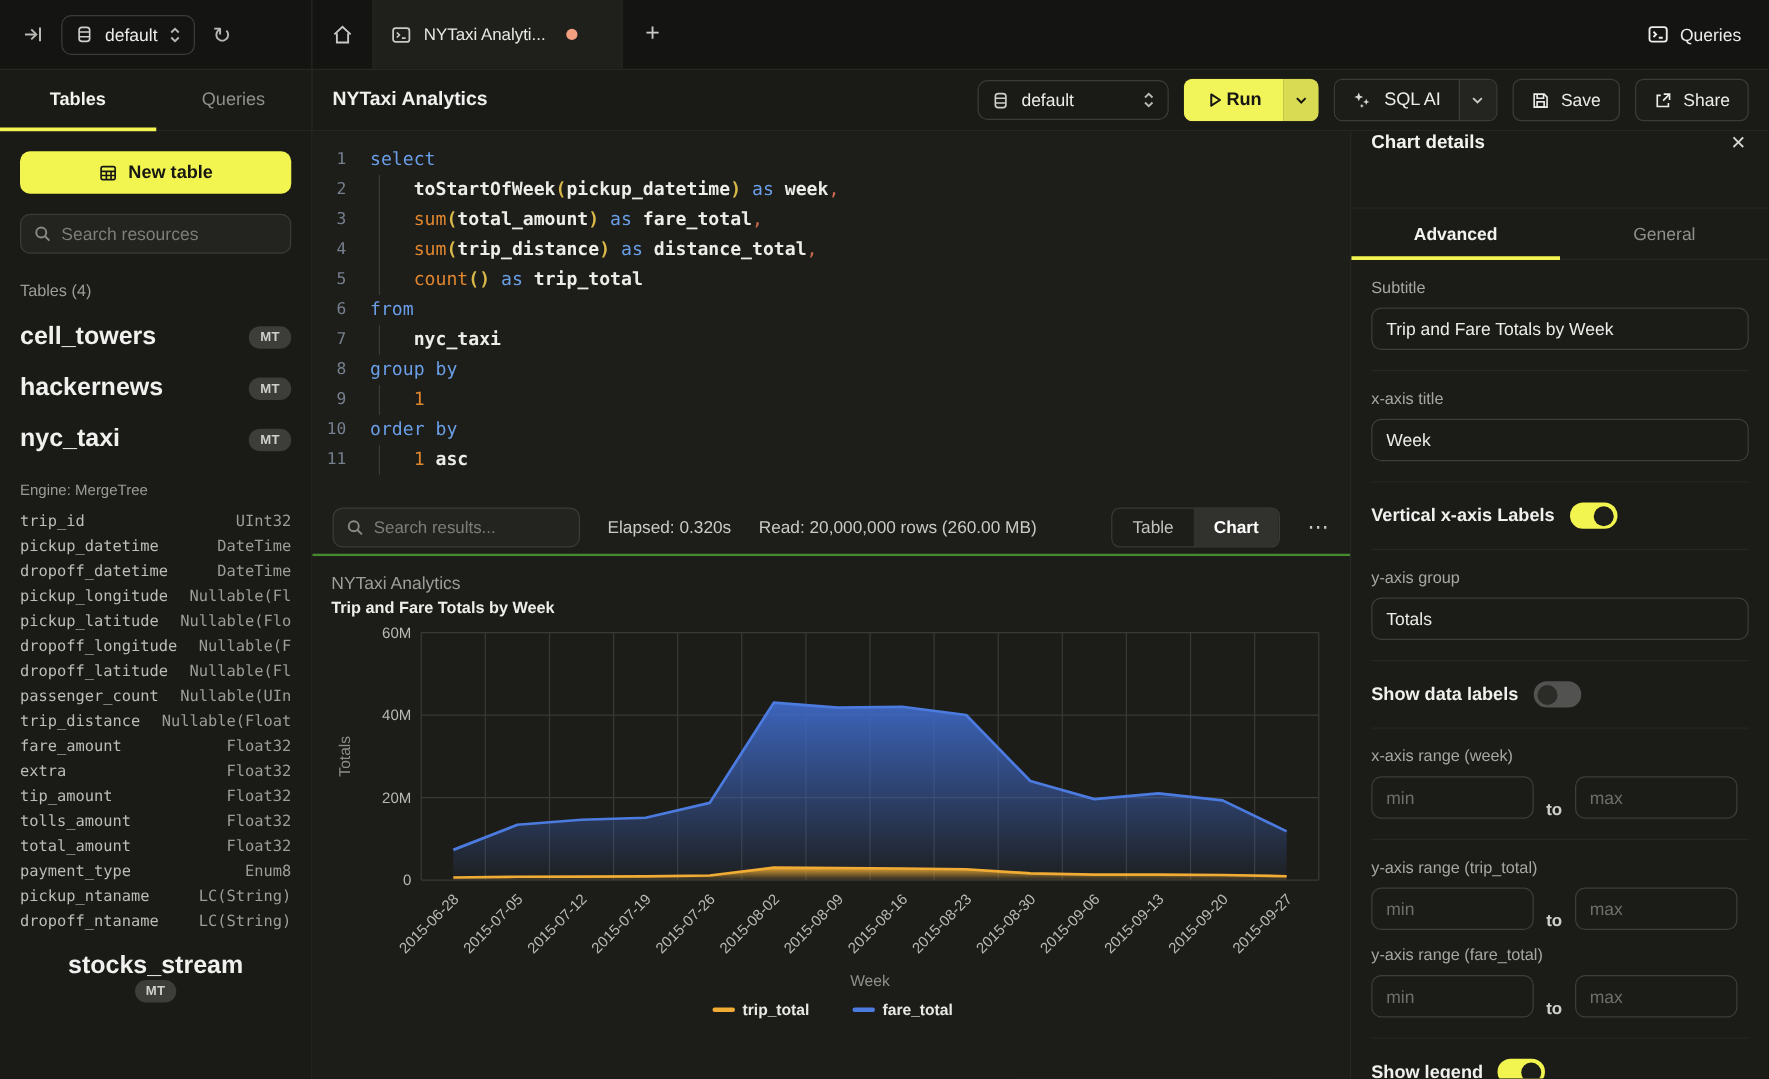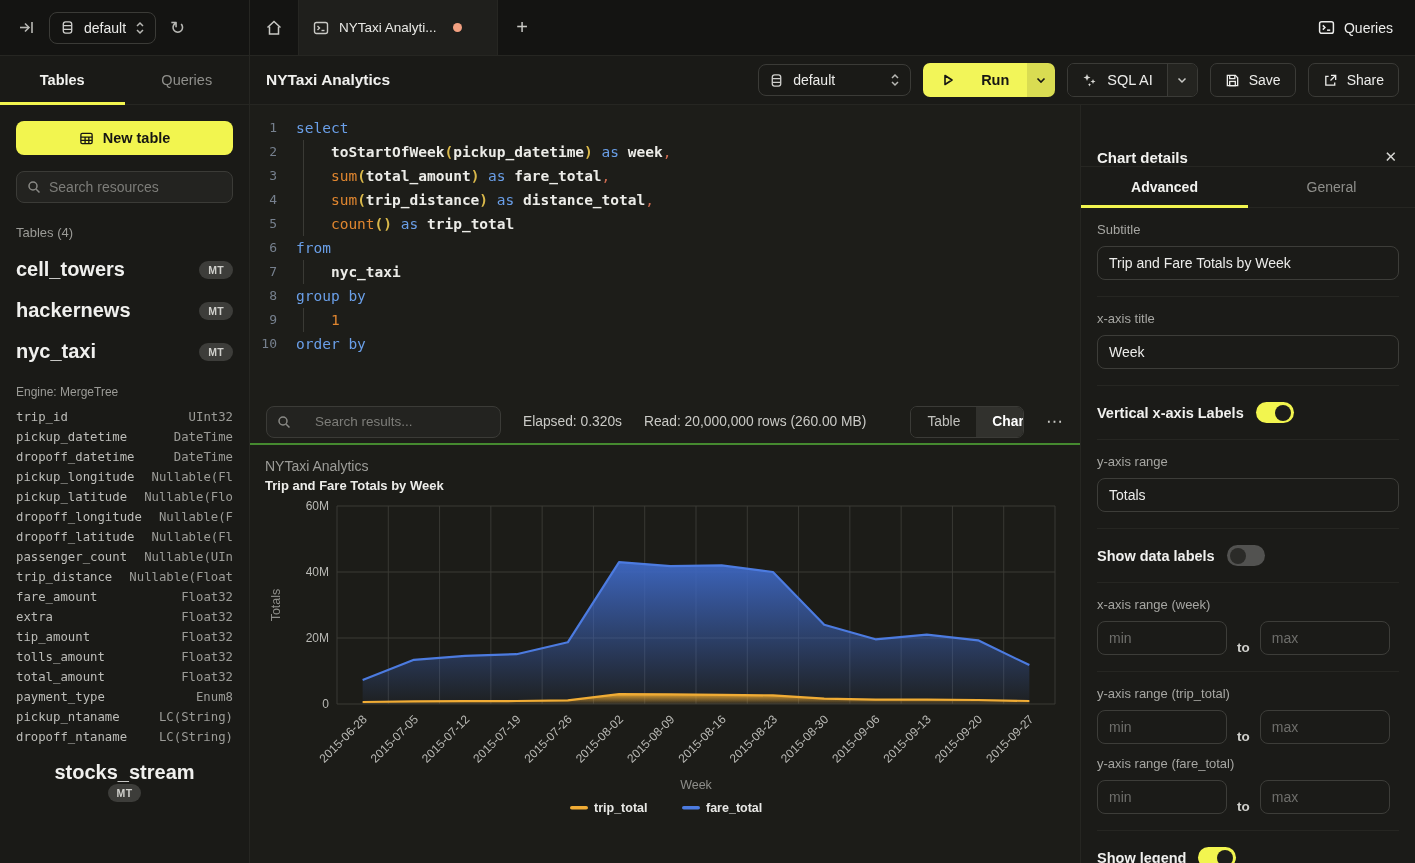--- a/index.html
+++ b/index.html
@@ -26,21 +26,21 @@
   
   .row2 { height:49px; display:flex; align-items:stretch; background:#1a1a17; border-bottom:1px solid #262622; }
   .sidebar-tabs { width:250px; display:flex; border-right:1px solid #262622; position:relative; }
   .side-tab { width:125px; display:flex; align-items:center; justify-content:center; font-size:14.5px; color:#8f8f8b; cursor:pointer; position:relative; }
   .side-tab.active { color:#f2f2ef; font-weight:bold; }
   .side-tab.active::after { content:""; position:absolute; left:0; right:0; bottom:-1px; height:3px; background:#f2f54f; }
   .main-header { flex:1; display:flex; align-items:center; padding:0 16px; gap:12px; }
   .doc-title { font-size:15.5px; color:#f0f0ee; font-weight:bold; margin-right:auto; }
   .hbtn { height:34px; display:flex; align-items:center; gap:9px; padding:0 14px; border:1px solid #3b3b37; border-radius:7px; cursor:pointer; color:#ececea; font-size:14px; background:#1c1c19; }
   .split { display:flex; align-items:stretch; height:34px; border-radius:7px; overflow:hidden; cursor:pointer; }
-  .run-main { display:flex; align-items:center; gap:26px; padding:0 18px; background:#f2f559; color:#161613; font-weight:bold; font-size:14.5px; }
+  .run-main { display:flex; align-items:center; gap:2px; padding:0 18px; background:#f2f559; color:#161613; font-weight:bold; font-size:14.5px; }
   .run-caret { width:28px; display:flex; align-items:center; justify-content:center; background:#d9dc52; color:#161613; }
   .ai-split { border:1px solid #3b3b37; border-radius:7px; overflow:hidden; display:flex; height:34px; cursor:pointer; }
   .ai-main { display:flex; align-items:center; gap:9px; padding:0 14px; color:#ececea; font-size:14.5px; background:#1c1c19; }
   .ai-caret { width:30px; display:flex; align-items:center; justify-content:center; border-left:1px solid #3b3b37; background:#242420; color:#c9c9c5; }
 
   
   .content { display:flex; height:758px; }
 
   
   .sidebar { width:250px; border-right:1px solid #262622; background:#1a1a17; padding:16px 16px 0; overflow:hidden; }
@@ -70,41 +70,41 @@
   .tk-kw { color:#6a9fe8; }
   .tk-id { color:#ececе8; color:#ecece8; font-weight:bold; }
   .tk-fn { color:#e0862f; }
   .tk-pr { color:#d9b84a; font-weight:bold; }
   .tk-cm { color:#ce6a50; }
   .tk-num { color:#e0862f; }
   .tk-pl { color:#d8d8d4; }
 
   
   .results-bar { height:43px; display:flex; align-items:center; padding:0 16px; gap:22px; }
-  .results-search { width:235px; height:32px; border:1px solid #3b3b37; background:#232320; border-radius:8px; display:flex; align-items:center; gap:24px; padding:0 10px; flex:none; }
+  .results-search { width:198px; height:32px; border:1px solid #3b3b37; background:#232320; border-radius:8px; display:flex; align-items:center; gap:8px; padding:0 10px; flex:none; }
   .results-search input { background:transparent; border:none; outline:none; color:#ececea; font-size:13.5px; width:100%; font-family:"Liberation Sans",sans-serif; }
   .results-search input::placeholder { color:#7d7d79; }
   .stat { font-size:13.8px; color:#cacac6; white-space:nowrap; }
   .rb-spacer { flex:1; }
   .segmented { display:flex; height:32px; border:1px solid #3b3b37; border-radius:7px; overflow:hidden; }
   .seg { padding:0 16px; display:flex; align-items:center; font-size:13.8px; color:#c2c2be; cursor:pointer; background:#1d1d19; }
   .seg.active { background:#31312d; color:#ffffff; font-weight:bold; }
   .more-btn { color:#c9c9c5; font-size:17px; cursor:pointer; letter-spacing:1px; }
 
   .green-line { height:2px; background:#458a2f; }
 
   
   .chart-wrap { flex:1; position:relative; background:#1c1c18; }
   .chart-title { position:absolute; left:15px; top:13px; font-size:14px; color:#9d9d99; }
   .chart-subtitle { position:absolute; left:15px; top:33px; font-size:13px; font-weight:bold; color:#ededea; }
   .chart-wrap svg { position:absolute; inset:0; }
 
   
   .panel { width:335px; border-left:1px solid #262622; background:#1b1b18; display:flex; flex-direction:column; overflow:hidden; }
-  .panel-head { height:62px; display:flex; align-items:flex-end; justify-content:space-between; padding:0 18px 0 16px; border-bottom:1px solid #262622; }
+  .panel-head { height:62px; display:flex; align-items:flex-start; justify-content:space-between; padding:0 18px 0 16px; border-bottom:1px solid #262622; }
   .panel-title { font-size:15px; font-weight:bold; color:#f2f2ef; }
   .panel-close { color:#d6d6d2; font-size:15px; cursor:pointer; }
   .panel-tabs { height:41px; display:flex; border-bottom:1px solid #262622; }
   .ptab { flex:1; display:flex; align-items:center; justify-content:center; font-size:14px; color:#8f8f8b; cursor:pointer; position:relative; }
   .ptab.active { color:#f2f2ef; font-weight:bold; }
   .ptab.active::after { content:""; position:absolute; left:0; right:0; bottom:-1px; height:3px; background:#f2f54f; }
   .panel-body { flex:1; padding:0 16px; overflow:hidden; }
   .fgroup { padding:14px 0 16px; border-bottom:1px solid #262622; }
   .fgroup.nb { border-bottom:none; }
   .flabel { font-size:13px; color:#a6a6a2; margin-bottom:9px; }
@@ -409,20 +409,24 @@
           <span class="gutter">8</span>
           <span class="code"><span class="tk-kw">group by</span></span>
         </div>
         <div class="code-line">
           <span class="gutter">9</span>
           <span class="code"><i class="guide"></i><span class="tk-sp">    </span><span class="tk-num">1</span></span>
         </div>
         <div class="code-line">
           <span class="gutter">10</span>
           <span class="code"><span class="tk-kw">order by</span></span>
+        </div>
+        <div class="code-line">
+          <span class="gutter">11</span>
+          <span class="code"><i class="guide"></i><span class="tk-sp">    </span><span class="tk-num">1</span><span class="tk-pl"> </span><span class="tk-id">asc</span></span>
         </div>
       </div>
 
     <div class="results-bar">
       <div class="results-search">
         <span class="icon">
           <svg width="14" height="14" viewBox="0 0 14 14" fill="none" stroke="#8a8a86" stroke-width="1.5">
               <circle cx="6" cy="6" r="4"></circle>
               <path d="M9.2 9.2 L12.5 12.5"></path>
             </svg>
@@ -528,21 +532,21 @@
       </div>
 
       <div class="toggle-row">
         <span class="flabel">Vertical x-axis Labels</span>
         <span class="toggle on">
             <span class="knob"></span>
           </span>
       </div>
 
       <div class="fgroup">
-        <div class="flabel">y-axis range</div>
+        <div class="flabel">y-axis group</div>
         <input class="finput" value="Totals" style="">
       </div>
 
       <div class="toggle-row">
         <span class="flabel">Show data labels</span>
         <span class="toggle off">
             <span class="knob"></span>
           </span>
       </div>
 

